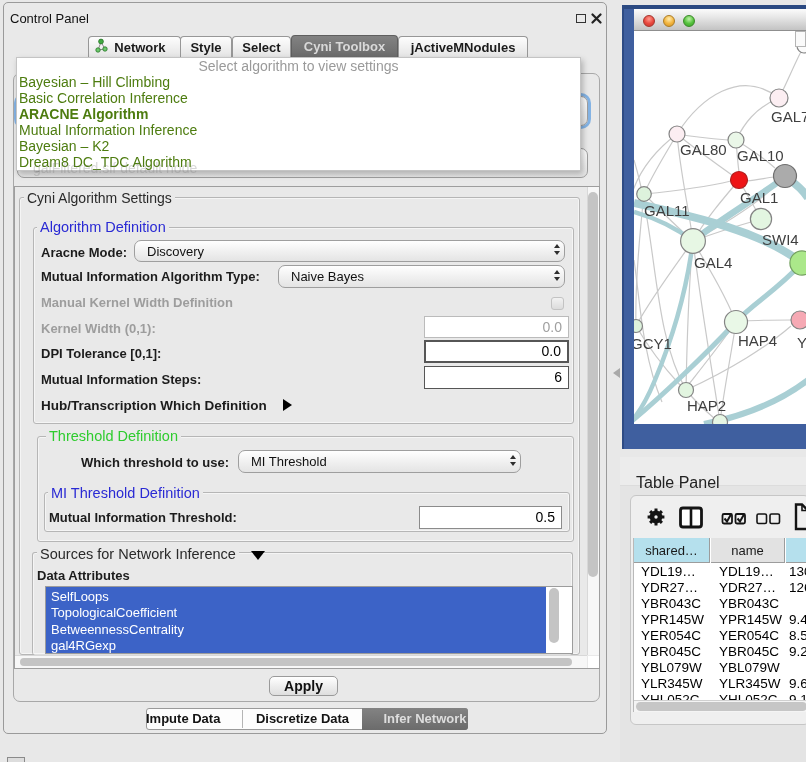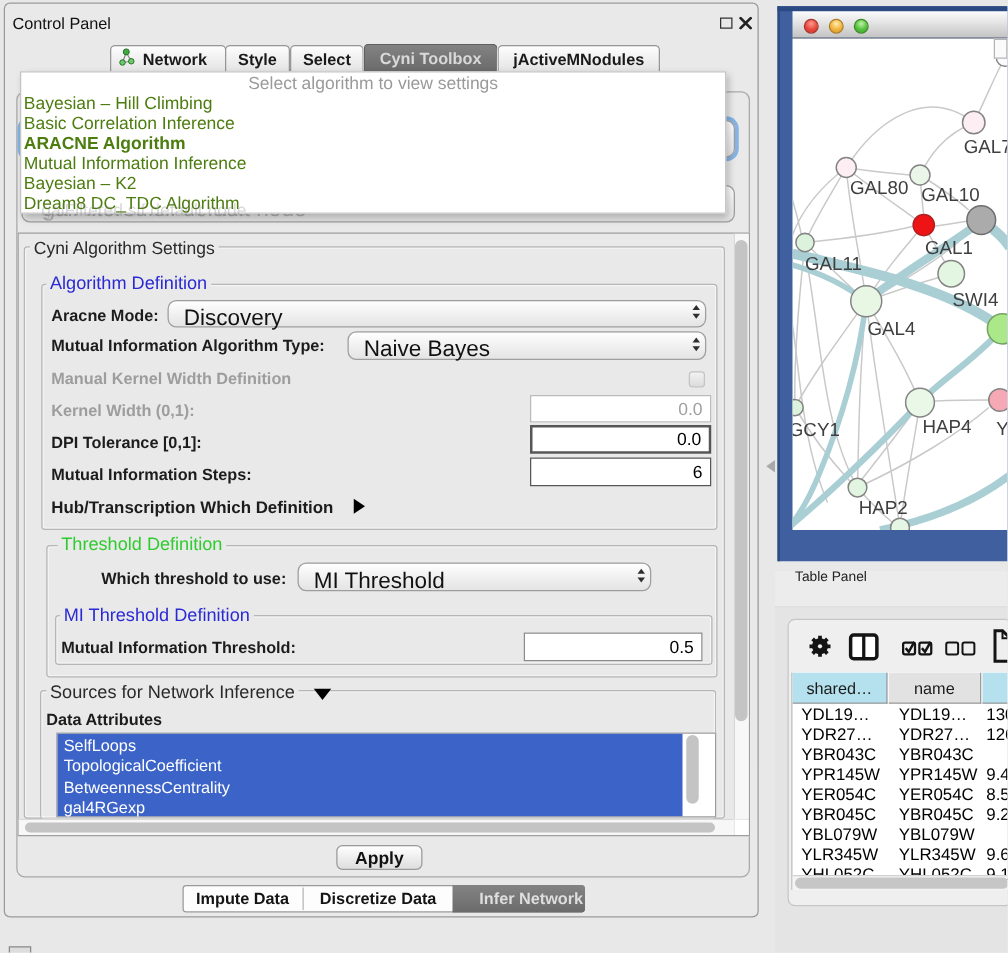--- a/index.html
+++ b/index.html
@@ -3,21 +3,21 @@
 <meta charset="utf-8">
 <style>
 * { margin:0; padding:0; box-sizing:border-box; }
 html,body { width:806px; height:762px; background:#e8e8e8; font-family:"Liberation Sans",sans-serif; overflow:hidden; }
 .abs { position:absolute; }
 #stage { position:relative; width:806px; height:762px; }
 .lbl { position:absolute; font-size:13px; font-weight:bold; color:#1c1c1c; white-space:nowrap; }
 .lbl.dis { color:#9d9d9d; }
 .gtitle { position:absolute; font-size:14px; color:#2a2a2a; background:#e9e9e9; padding:0 3px; white-space:nowrap; z-index:3; }
 .group { position:absolute; border:1px solid #b6b6b6; border-radius:3px; box-shadow:inset 0 0 0 1px rgba(255,255,255,.55); }
-.combo { position:absolute; border:1px solid #9e9e9e; border-radius:7px; background:linear-gradient(#ffffff,#f2f2f2 45%,#e4e4e4); font-size:18px; color:#111; }
+.combo { position:absolute; border:1px solid #9e9e9e; border-radius:7px; background:linear-gradient(#ffffff,#f2f2f2 45%,#e4e4e4); font-size:13px; color:#111; }
 .combo .ctext { position:absolute; left:12px; top:3px; white-space:nowrap; }
 .spin { position:absolute; width:7px; }
 .spin .up { width:0;height:0;border-left:3.5px solid transparent;border-right:3.5px solid transparent;border-bottom:4.5px solid #2e2e2e; margin-bottom:2.5px;}
 .spin .dn { width:0;height:0;border-left:3.5px solid transparent;border-right:3.5px solid transparent;border-top:4.5px solid #2e2e2e;}
 .tf { position:absolute; background:#fff; font-size:14px; text-align:right; padding-right:6px; color:#000; }
 .thumbv { position:absolute; background:#c4c4c4; border-radius:5px; }
 .tab { position:absolute; top:36px; height:22px; background:linear-gradient(#fdfdfd,#ededed 60%,#e4e4e4); border:1px solid #979797; border-bottom:none; border-radius:4px 4px 0 0; font-size:13px; font-weight:bold; color:#1a1a1a; text-align:center; line-height:21px; }
 .popitem { position:absolute; left:19px; font-size:14px; color:#4d7c0f; white-space:nowrap; }
 </style>
 </head>
@@ -122,21 +122,21 @@
 <div class="lbl" style="left:37px;top:568px;">Data Attributes</div>
 
 <div class="abs" style="left:45px;top:586px;width:528px;height:68px;background:#fff;border:1px solid #9c9c9c;"></div>
 <div class="abs" style="left:46px;top:587px;width:500px;height:66px;background:#3c63c7;"></div>
 <div class="abs" style="left:51px;top:589px;font-size:13px;color:#fff;line-height:16.3px;white-space:nowrap;">SelfLoops<br>TopologicalCoefficient<br>BetweennessCentrality<br>gal4RGexp</div>
 <div class="thumbv" style="left:549px;top:588px;width:10px;height:55px;"></div>
 
 <div class="abs" style="left:269px;top:676px;width:69px;height:20px;background:linear-gradient(#ffffff,#ececec 55%,#dedede);border:1px solid #9a9a9a;border-radius:5px;font-size:14px;font-weight:bold;color:#111;text-align:center;line-height:18px;">Apply</div>
 
 <div class="abs" style="left:146px;top:708px;width:322px;height:22px;background:#fdfdfd;border:1px solid #9a9a9a;border-radius:3px;"></div>
-<div class="abs" style="left:146px;top:708px;width:96px;height:22px;font-size:13px;font-weight:bold;color:#141414;text-align:center;line-height:21px;">Impute Data</div>
+<div class="abs" style="left:146px;top:708px;width:96px;height:22px;font-size:13px;font-weight:bold;color:#141414;text-align:left;line-height:21px;">Impute Data</div>
 <div class="abs" style="left:242px;top:710px;width:1px;height:18px;background:#b5b5b5;"></div>
 <div class="abs" style="left:243px;top:708px;width:119px;height:22px;font-size:13px;font-weight:bold;color:#141414;text-align:center;line-height:21px;">Discretize Data</div>
 <div class="abs" style="left:362px;top:708px;width:106px;height:22px;background:linear-gradient(#838383,#6b6b6b);border-radius:0 3px 3px 0;font-size:13px;font-weight:bold;color:#dedede;text-align:center;line-height:21px;padding-left:20px;">Infer Network</div>
 
 <div class="abs" style="left:7px;top:757px;width:18px;height:10px;background:#ddd;border:1px solid #8a8a8a;"></div>
 
 <div class="abs" style="left:613px;top:368px;width:0;height:0;border-top:5px solid transparent;border-bottom:5px solid transparent;border-right:7px solid #a9a9a9;"></div>
 
 <div class="abs" style="left:622px;top:5px;width:184px;height:444px;background:#3f5f9f;"></div>
 <div class="abs" style="left:622px;top:5px;width:184px;height:4px;background:#2c4a82;"></div>
@@ -217,21 +217,21 @@
   <text x="631" y="349">GCY1</text>
   <text x="738" y="346">HAP4</text>
   <text x="797" y="348">Y</text>
   <text x="687" y="411">HAP2</text>
  </g>
 </svg>
 </div>
 
 <div class="abs" style="left:620px;top:486px;width:186px;height:276px;background:#e4e4e4;"></div>
 <div class="abs" style="left:620px;top:457px;width:186px;height:29px;background:#ececec;border-bottom:1px solid #dcdcdc;"></div>
-<div class="abs" style="left:636px;top:456px;font-size:11px;color:#222;">Table Panel</div>
+<div class="abs" style="left:636px;top:474px;font-size:16px;color:#222;">Table Panel</div>
 <div class="abs" style="left:630px;top:495px;width:180px;height:230px;background:#efefef;border:1px solid #c6c6c6;border-radius:6px;"></div>
 
 <svg class="abs" style="left:646px;top:503px;" width="160" height="28">
  <g fill="#141414">
   <circle cx="10" cy="14" r="6.4"></circle>
   <g stroke="#141414" stroke-width="3" stroke-linecap="butt">
    <path d="M10,5.6 L10,22.4 M1.6,14 L18.4,14"></path>
    <path d="M4.1,8.1 L15.9,19.9 M15.9,8.1 L4.1,19.9"></path>
   </g>
   <circle cx="10" cy="14" r="4.9" fill="#141414"></circle>

